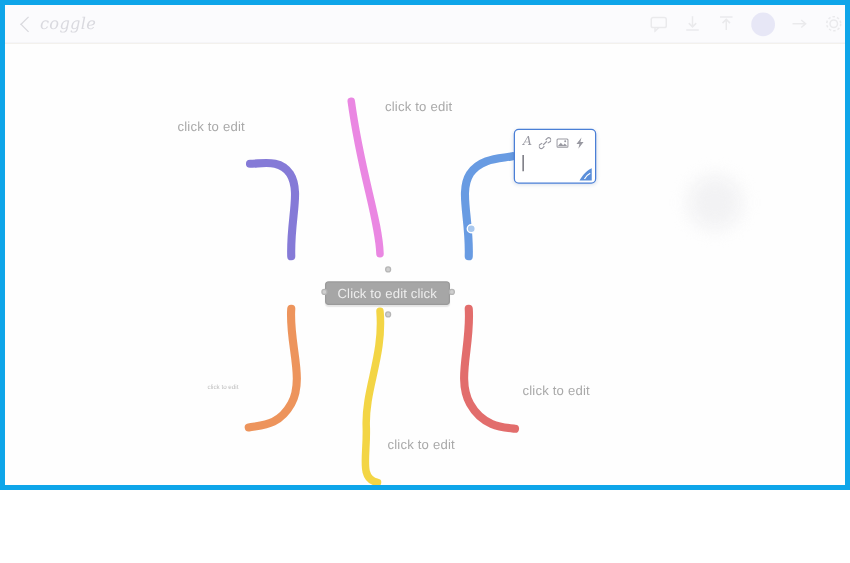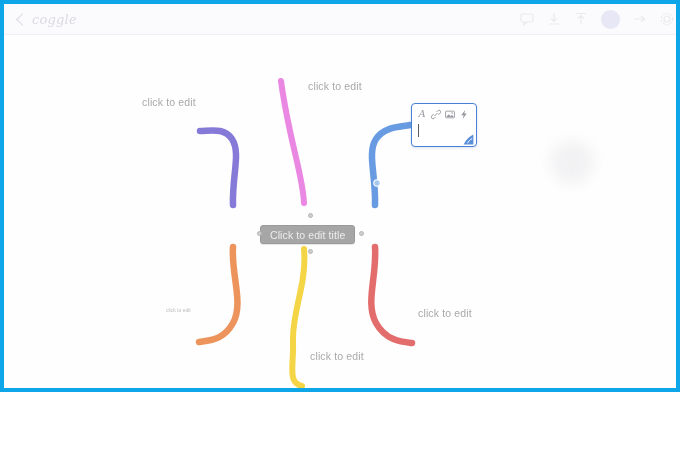--- a/index.html
+++ b/index.html
@@ -268,21 +268,21 @@
 
         <path d="M371,212 C373,242 361,268 372,288 C382,306 398,307 408,308" stroke="#e0615f" stroke-width="6.5" opacity="0.92"></path>
       </g>
     </svg>
 
     <div class="nub" style="left:253px; top:196px;"></div>
     <div class="nub" style="left:355px; top:196px;"></div>
     <div class="nub" style="left:304px; top:178px;"></div>
     <div class="nub" style="left:304px; top:214px;"></div>
 
-    <div class="center-node">Click to edit title</div>
+    <div class="center-node">Click to edit click</div>
 
     <div class="leaf" style="left:304px; top:45px;">click to edit</div>
 
     <div class="leaf" style="left:138px; top:61px;">click to edit</div>
 
     <div class="leaf tiny" style="left:162px; top:272px;">click to edit</div>
 
     <div class="leaf" style="left:306px; top:315px;">click to edit</div>
 
     <div class="leaf" style="left:414px; top:272px;">click to edit</div>

